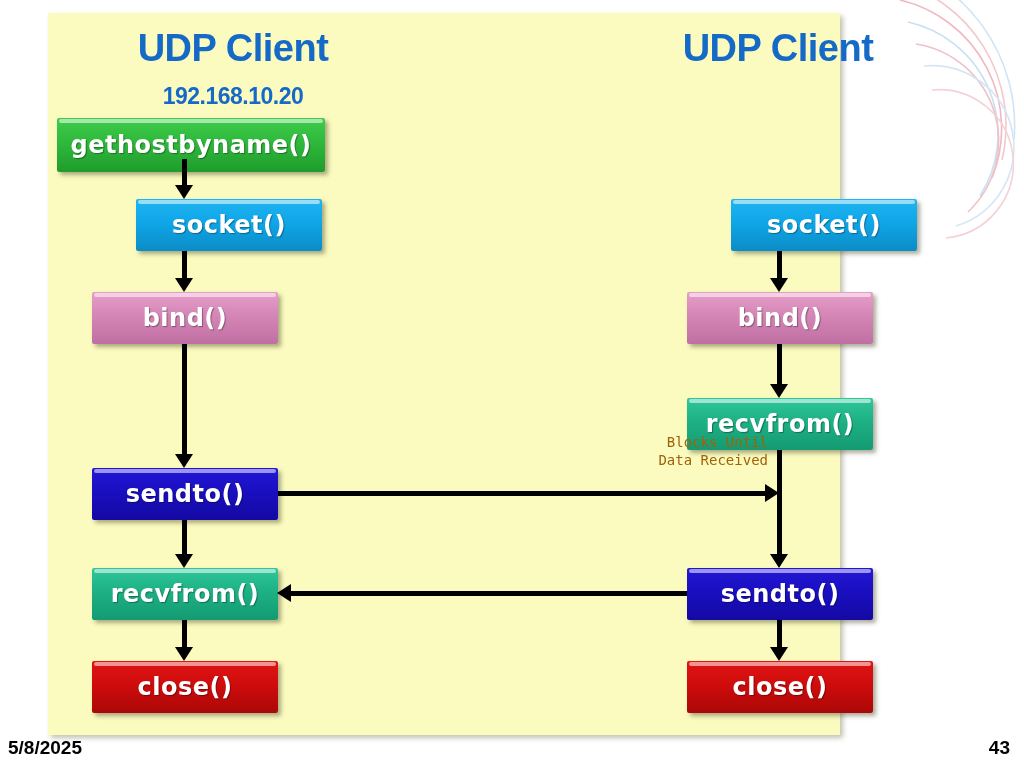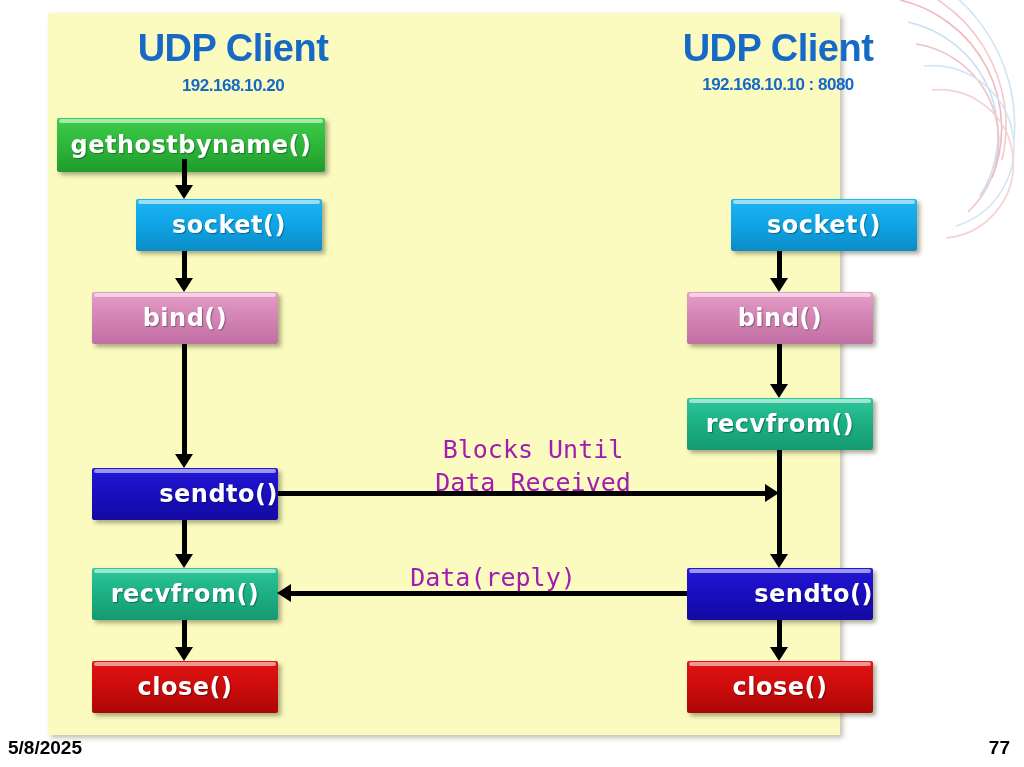--- a/index.html
+++ b/index.html
@@ -43,22 +43,22 @@
     color: #1569c7;
     font-weight: bold;
     letter-spacing: -0.5px;
     white-space: nowrap;
   }
   #client-title {
     left: 10px;  top: 14px;  width: 350px;
     font-size: 38px;
   }
   #client-addr {
-    left: 10px;  top: 63px;  width: 350px;
-    font-size: 17px;
+    left: 10px;  top: 70px;  width: 350px;
+    font-size: 23px;
   }
   #server-title {
     left: 555px; top: 14px;  width: 350px;
     font-size: 38px;
   }
   #server-addr {
     left: 555px; top: 62px;  width: 350px;
     font-size: 17px;
   }
 
@@ -82,21 +82,21 @@
     content: "";
     position: absolute;
     left: 2px; right: 2px; top: 1px;
     height: 4px;
     border-radius: 2px;
     background: rgba(255,255,255,0.55);
   }
   .c-green  { background: linear-gradient(180deg,#3fcb4b 0%, #2fb93c 45%, #1f9c2c 100%); }
   .c-blue   { background: linear-gradient(180deg,#1fb5f2 0%, #0fa6e8 45%, #0b8cc6 100%); margin-left: 44px; }
   .c-pink   { background: linear-gradient(180deg,#e69ec8 0%, #d486b6 45%, #c06fa2 100%); }
-  .c-navy   { background: linear-gradient(180deg,#2317d6 0%, #1a0fc0 45%, #1409a2 100%); justify-content: flex-end; }
+  .c-navy   { background: linear-gradient(180deg,#2317d6 0%, #1a0fc0 45%, #1409a2 100%); }
   .c-teal   { background: linear-gradient(180deg,#2ec79a 0%, #1db184 45%, #159a72 100%); }
   .c-red    { background: linear-gradient(180deg,#e01414 0%, #cf0c0c 45%, #ab0707 100%); }
 
   
   .v-line {
     position: absolute;
     width: 5px;
     background: #000000;
   }
   .h-line {
@@ -123,23 +123,23 @@
     width: 0; height: 0;
     border-top: 9px solid transparent;
     border-bottom: 9px solid transparent;
     border-right: 14px solid #000000;
   }
 
   
   .edge-label {
     position: absolute;
     font-family: "DejaVu Sans Mono", monospace;
-    font-size: 25px;
-    color: #a21caf;
-    text-align: center;
+    font-size: 14px;
+    color: #a16207;
+    text-align: right;
     white-space: pre-line;
     line-height: 1.32;
   }
 
   
   .footer-text {
     position: absolute;
     bottom: 8px;
     font-family: "Liberation Sans", sans-serif;
     font-weight: bold;
@@ -163,21 +163,20 @@
     <path d="M 58,90  A 64,64   0 0 1 72,238" stroke="#f4d2d6"></path>
   </g>
 </svg>
 
 <div id="slide-panel">
 
   <div class="col-title" id="client-title">UDP Client</div>
   <div class="col-title" id="client-addr">192.168.10.20</div>
 
   <div class="col-title" id="server-title">UDP Client</div>
-  <div class="col-title" id="server-addr">192.168.10.10 : 8080</div>
 
   <div class="flow-box c-green" style="left:9px; top:105px; width:268px; height:54px;">
     <span>gethostbyname()</span>
   </div>
 
   <div class="flow-box c-blue" style="left:44px; top:186px; width:186px; height:52px;">
     <span>socket()</span>
   </div>
 
   <div class="flow-box c-pink" style="left:44px; top:279px; width:186px; height:52px;">
@@ -243,18 +242,17 @@
   <div class="v-line" style="left:729px; top:607px; height:27px;"></div>
   <div class="arrow-down" style="left:722px; top:634px;"></div>
 
   <div class="h-line" style="left:230px; top:478px; width:487px;"></div>
   <div class="arrow-right" style="left:717px; top:471px;"></div>
   <div class="edge-label" style="left:250px; top:420px; width:470px;">Blocks Until
 Data Received</div>
 
   <div class="h-line" style="left:243px; top:578px; width:396px;"></div>
   <div class="arrow-left" style="left:229px; top:571px;"></div>
-  <div class="edge-label" style="left:250px; top:548px; width:390px;">Data(reply)</div>
 
 </div>
 
 <div class="footer-text" id="footer-date">5/8/2025</div>
-<div class="footer-text" id="footer-page">77</div>
+<div class="footer-text" id="footer-page">43</div>
 
 </body></html>

